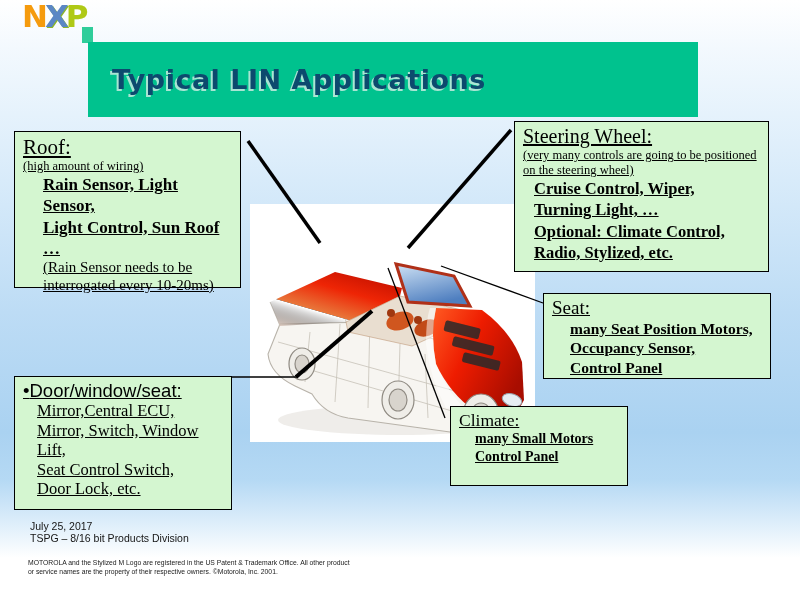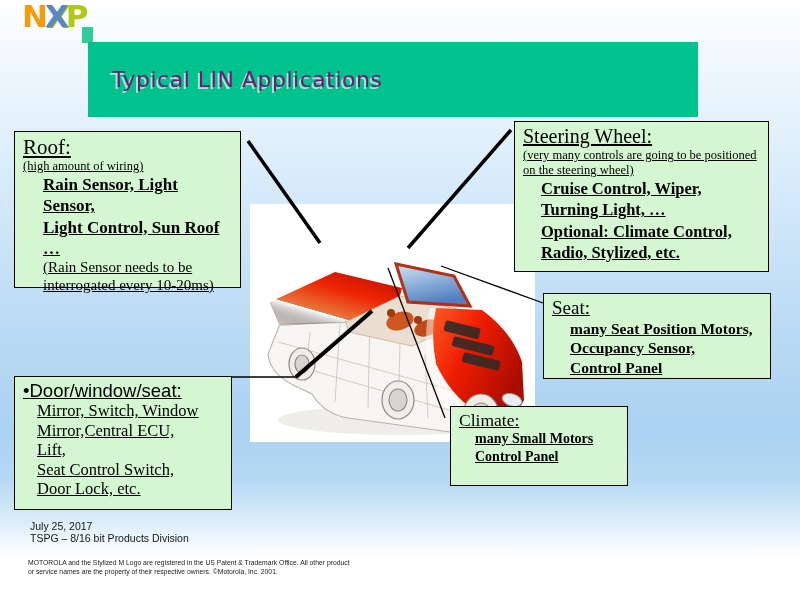--- a/index.html
+++ b/index.html
@@ -24,22 +24,22 @@
   .title-tab {
     position:absolute; left:82px; top:27px; width:11px; height:16px;
     background:#2FCD9A; z-index:4;
   }
   .title-bar {
     position:absolute; left:88px; top:42px; width:610px; height:75px;
     background:#00C28E; z-index:4; display:flex; align-items:center;
     padding-left:24px;
   }
   .title-text {
-    font-family:"DejaVu Sans", sans-serif; font-weight:normal;
-    font-size:22px; color:#701a75; letter-spacing:0.5px;
+    font-family:"DejaVu Sans", sans-serif; font-weight:bold;
+    font-size:27px; color:#0c4a6e; letter-spacing:0.5px;
     text-shadow:-2px 2px 0 rgba(225,240,233,0.75);
   }
   
   .car-picture {
     position:absolute; left:250px; top:204px; width:285px; height:238px;
     background:#ffffff; z-index:1;
   }
   
   .leader-lines {
     position:absolute; left:0; top:0; width:800px; height:600px;
@@ -51,21 +51,21 @@
     padding:3px 8px 4px 8px; z-index:3; line-height:1.15;text-decoration:underline;
   }
   .callout .heading { font-size:21px; line-height:1.15; }
   .callout .note    { font-size:12.5px; line-height:1.2; }
   .callout .item    { font-weight:bold; font-size:17px; line-height:1.25; margin-left:20px; }
   .callout .footnote{ font-size:15px; line-height:1.18; margin-left:20px; }
 
   .callout-roof     { left:14px;  top:131px; width:227px; height:157px; }
   .callout-steering { left:514px; top:121px; width:255px; height:151px; }
   .callout-steering .heading { font-size:20px; }
-  .callout-steering .item { font-size:16.5px; margin-left:18px; line-height:1.3; }
+  .callout-steering .item { font-size:16.5px; margin-left:11px; line-height:1.3; }
   .callout-seat     { left:543px; top:293px; width:228px; height:86px; }
   .callout-seat .heading { font-size:19px; }
   .callout-seat .item { font-size:15.5px; margin-left:18px; line-height:1.25; }
   .callout-climate  { left:450px; top:406px; width:178px; height:80px; }
   .callout-climate .heading { font-size:17.5px; }
   .callout-climate .item { font-size:14px; margin-left:16px; line-height:1.3; }
   .callout-door     { left:14px;  top:376px; width:218px; height:134px; }
   .callout-door .heading {
     font-family:"Liberation Sans", sans-serif; font-size:18.5px; font-weight:400;
   }
@@ -202,22 +202,22 @@
 </div>
 
 <div class="callout callout-climate">
   <div class="heading">Climate:</div>
   <div class="item">many Small Motors</div>
   <div class="item">Control Panel</div>
 </div>
 
 <div class="callout callout-door">
   <div class="heading"><span>•</span><span>Door/window/seat:</span></div>
+  <div class="item">Mirror,Central ECU,</div>
   <div class="item">Mirror, Switch, Window</div>
-  <div class="item">Mirror,Central ECU,</div>
   <div class="item">Lift,</div>
   <div class="item">Seat Control Switch,</div>
   <div class="item">Door Lock, etc.</div>
 </div>
 
 <div class="footer-date">July 25, 2017</div>
 <div class="footer-division">TSPG – 8/16 bit Products Division</div>
 <div class="footer-legal">MOTOROLA and the Stylized M Logo are registered in the US Patent &amp; Trademark Office. All other product or service names are the property of their respective owners.  ©Motorola, Inc. 2001.</div>
 
 </body></html>

